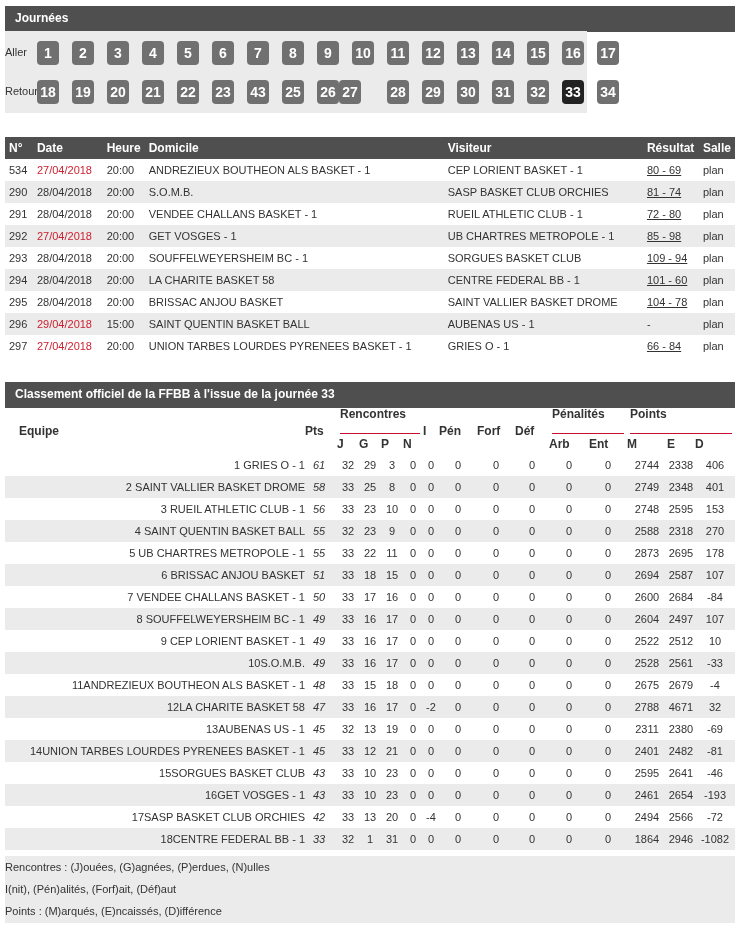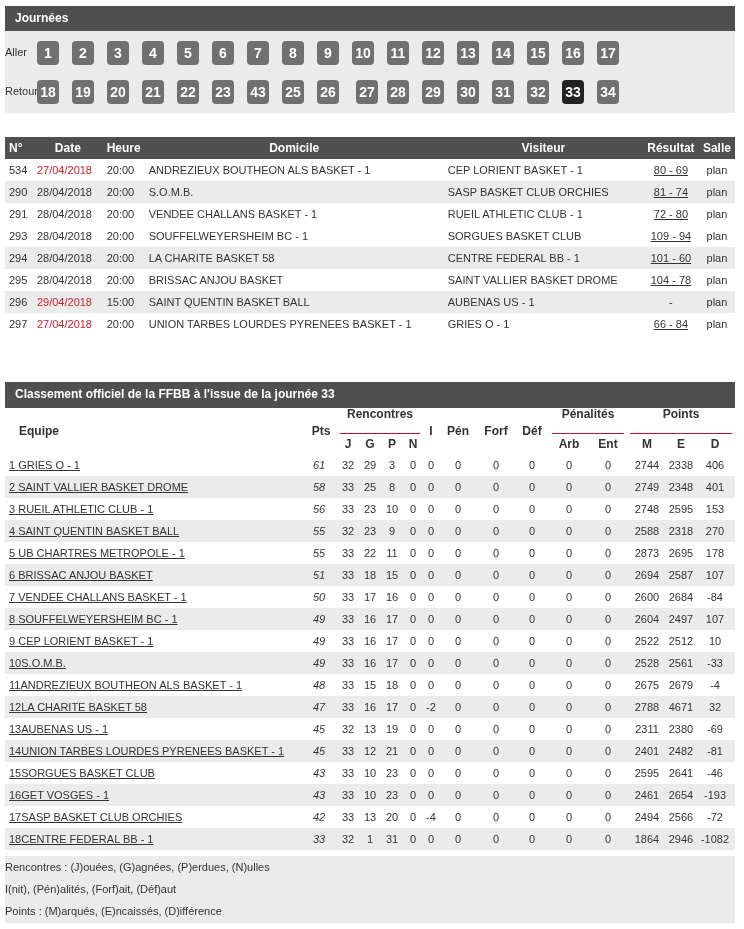--- a/index.html
+++ b/index.html
@@ -6,51 +6,51 @@
   html, body { width: 744px; height: 929px; background: #ffffff; overflow: hidden; }
   body { font-family: "Liberation Sans", sans-serif; font-size: 11px; color: #333; position: relative; }
 
   .panel-head {
     position: absolute; left: 5px; width: 730px; height: 26px;
     background: #4f4f4f; color: #fff; font-weight: bold; font-size: 12px;
     line-height: 25px; padding-left: 10px;
   }
 
   
-  .jour-box { position: absolute; left: 5px; top: 31px; width: 730px; height: 82px; background: #ebebeb; }
+  .jour-box { position: absolute; left: 5px; top: 31px; width: 582px; height: 82px; background: #ebebeb; }
   .jrow { position: absolute; left: 0; height: 28px; width: 100%; }
   .jrow-label { position: absolute; left: 0; top: 0; line-height: 28px; font-size: 11px; color: #333; }
   .jbtn {
     position: absolute; top: 3px; width: 22px; height: 24px; border-radius: 4px;
     background: #707070; color: #fff; font-weight: bold; font-size: 14px;
     text-align: center; line-height: 24px; cursor: pointer;
   }
   .jbtn.active { background: #222222; }
 
   
   table { border-collapse: collapse; }
   .match-table { position: absolute; left: 5px; top: 137px; width: 730px; }
   .match-table th {
     background: #4f4f4f; color: #fff; font-weight: bold; font-size: 12px;
     height: 22px; padding: 0 4px;
   }
   .match-table td { height: 22px; font-size: 11px; padding: 0 4px; color: #333; white-space: nowrap; }
   .match-table tr.alt td { background: #ebebeb; }
   .red { color: #cc1f2e !important; }
   .res a { color: #333; text-decoration: underline; }
-  .c { text-align: center; }
+  .c { text-align: left; }
   .l { text-align: left; }
 
   
   .class-table { position: absolute; left: 5px; top: 407px; width: 730px; }
   .class-table th { font-weight: bold; font-size: 12px; color: #333; height: 20px; padding: 0; }
   .class-table th.grp { position: relative; }
   .class-table th.grp span { display: block; padding-bottom: 12px; border-bottom: 1px solid #c8102e; margin: 0 3px; }
   .class-table td { height: 22px; font-size: 11px; color: #333; text-align: center; padding: 0; white-space: nowrap; }
-  .class-table td.team { text-align: left; padding-left: 4px; text-decoration: underline; }
+  .class-table td.team { text-align: right; padding-left: 4px; }
   .class-table tr.alt td { background: #ebebeb; }
   .class-table td.r { text-align: center; padding-right: 4px; font-style: italic; }
 
   .legend { position: absolute; left: 5px; top: 856px; width: 730px; height: 67px; background: #ebebeb; }
   .legend div { height: 22px; line-height: 22px; font-size: 11px; color: #333; padding-left: 0; }
 </style>
 </head>
 <body>
 
 <div class="panel-head" style="top:6px;">Journées</div>
@@ -82,21 +82,21 @@
     <div id="retour-btns">
         <div class="jbtn" style="left: 32px;">18</div>
         <div class="jbtn" style="left: 67px;">19</div>
         <div class="jbtn" style="left: 102px;">20</div>
         <div class="jbtn" style="left: 137px;">21</div>
         <div class="jbtn" style="left: 172px;">22</div>
         <div class="jbtn" style="left: 207px;">23</div>
         <div class="jbtn" style="left: 242px;">43</div>
         <div class="jbtn" style="left: 277px;">25</div>
         <div class="jbtn" style="left: 312px;">26</div>
-        <div class="jbtn" style="left: 351px;">27</div>
+        <div class="jbtn" style="left: 334px;">27</div>
         <div class="jbtn" style="left: 382px;">28</div>
         <div class="jbtn" style="left: 417px;">29</div>
         <div class="jbtn" style="left: 452px;">30</div>
         <div class="jbtn" style="left: 487px;">31</div>
         <div class="jbtn" style="left: 522px;">32</div>
         <div class="jbtn active" style="left: 557px;">33</div>
         <div class="jbtn" style="left: 592px;">34</div>
       </div>
   </div>
 </div>
@@ -132,20 +132,29 @@
         <td class="c res"><a>81 - 74</a></td>
         <td class="c">plan</td>
       </tr>
       <tr>
         <td class="l">291</td>
         <td class="l">28/04/2018</td>
         <td class="l">20:00</td>
         <td class="l">VENDEE CHALLANS BASKET - 1</td>
         <td class="l">RUEIL ATHLETIC CLUB - 1</td>
         <td class="c res"><a>72 - 80</a></td>
+        <td class="c">plan</td>
+      </tr>
+      <tr class="alt">
+        <td class="l">292</td>
+        <td class="l red">27/04/2018</td>
+        <td class="l">20:00</td>
+        <td class="l">GET VOSGES - 1</td>
+        <td class="l">UB CHARTRES METROPOLE - 1</td>
+        <td class="c res"><a>85 - 98</a></td>
         <td class="c">plan</td>
       </tr>
       <tr>
         <td class="l">293</td>
         <td class="l">28/04/2018</td>
         <td class="l">20:00</td>
         <td class="l">SOUFFELWEYERSHEIM BC - 1</td>
         <td class="l">SORGUES BASKET CLUB</td>
         <td class="c res"><a>109 - 94</a></td>
         <td class="c">plan</td>

